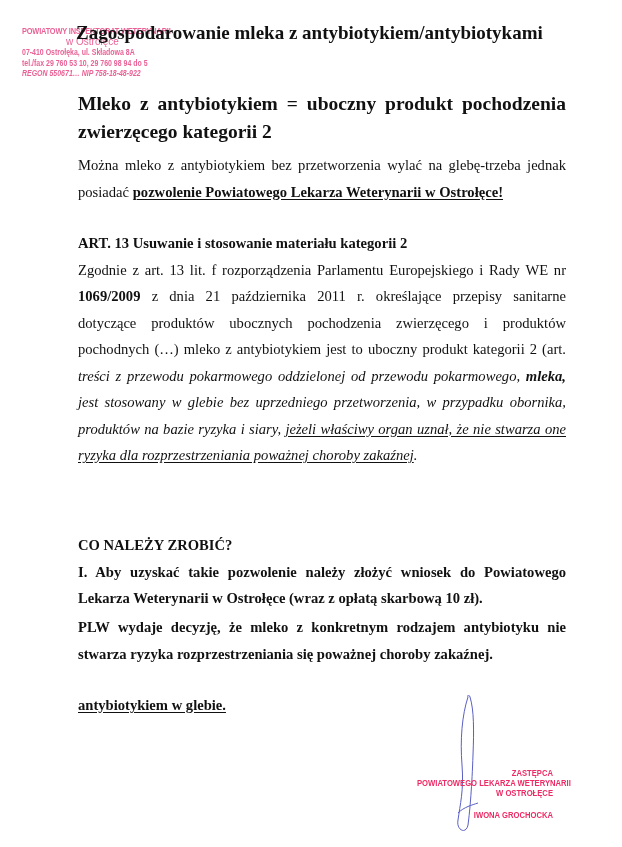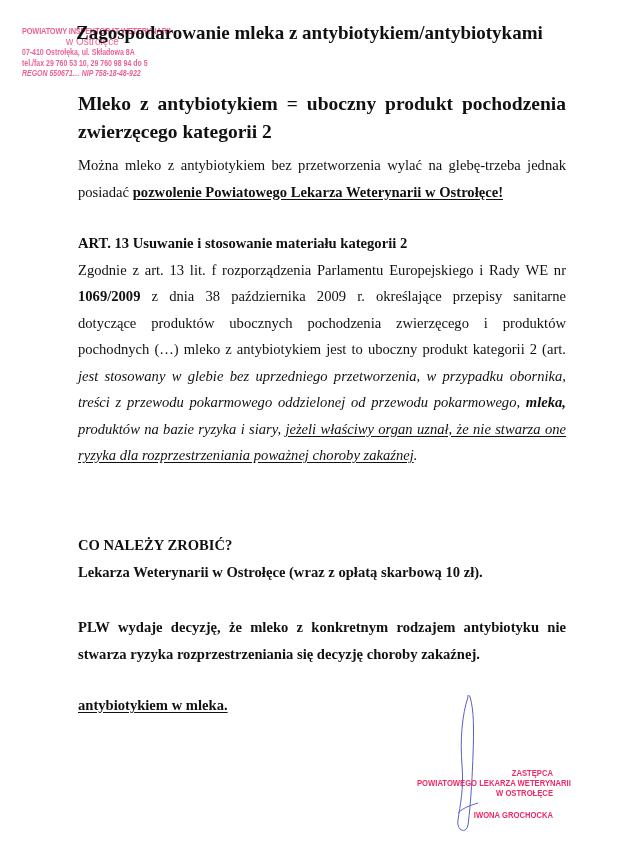--- a/index.html
+++ b/index.html
@@ -53,41 +53,42 @@
 <div class="abs h1">Mleko z antybiotykiem = uboczny produkt pochodzenia zwierzęcego kategorii 2</div>
 
 <div class="abs p" style="top:152px;">
   <span class="j-line">Można mleko z antybiotykiem bez przetworzenia wylać na glebę-trzeba jednak</span>
   <span class="j-last"><span>posiadać </span><span class="b u">pozwolenie Powiatowego Lekarza Weterynarii w Ostrołęce!</span></span>
 </div>
 
 <div class="abs p" style="top:230px;">
   <span class="j-last b">ART. 13 Usuwanie i stosowanie materiału kategorii 2</span>
   <span class="j-line">Zgodnie z art. 13 lit. f rozporządzenia Parlamentu Europejskiego i Rady WE nr</span>
-  <span class="j-line"><span class="b">1069/2009</span><span> z dnia 38 października 2009 r. określające przepisy sanitarne</span></span>
+  <span class="j-line"><span class="b">1069/2009</span><span> z dnia 21 października 2011 r. określające przepisy sanitarne</span></span>
   <span class="j-line">dotyczące produktów ubocznych pochodzenia zwierzęcego i produktów</span>
   <span class="j-line">pochodnych (…) mleko z antybiotykiem jest to uboczny produkt kategorii 2 (art.</span>
+  <span class="j-line i"><span>treści z przewodu pokarmowego oddzielonej od przewodu pokarmowego, </span><span class="b">mleka,</span></span>
   <span class="j-line i">jest stosowany w glebie bez uprzedniego przetworzenia, w przypadku obornika,</span>
-  <span class="j-line i"><span>treści z przewodu pokarmowego oddzielonej od przewodu pokarmowego, </span><span class="b">mleka,</span></span>
   <span class="j-line i"><span>produktów na bazie ryzyka i siary, </span><span class="u">jeżeli właściwy organ uznał, że nie stwarza one</span></span>
   <span class="j-last i"><span class="u">ryzyka dla rozprzestrzeniania poważnej choroby zakaźnej</span><span>.</span></span>
 </div>
 
 <div class="abs p b" style="top:532px;">
   <span class="j-last">CO NALEŻY ZROBIĆ?</span>
+  <span class="j-line">I. Aby uzyskać takie pozwolenie należy złożyć wniosek do Powiatowego</span>
   <span class="j-last">Lekarza Weterynarii w Ostrołęce (wraz z opłatą skarbową 10 zł).</span>
 </div>
 
 <div class="abs p b" style="top:614px;">
   <span class="j-line">PLW wydaje decyzję, że mleko z konkretnym rodzajem antybiotyku nie</span>
-  <span class="j-last">stwarza ryzyka rozprzestrzeniania się decyzję choroby zakaźnej.</span>
+  <span class="j-last">stwarza ryzyka rozprzestrzeniania się poważnej choroby zakaźnej.</span>
 </div>
 
 <div class="abs p b" style="top:692px;">
-  <span class="j-last u">antybiotykiem w mleka.</span>
+  <span class="j-last u">antybiotykiem w glebie.</span>
 </div>
 
 <svg class="abs signature" width="60" height="140" viewBox="0 0 60 140">
   <path d="M28 2 C 22 20, 20 45, 22 70 C 24 95, 20 110, 18 125 C 16 135, 26 140, 28 130 C 30 115, 32 90, 33 60 C 34 35, 34 15, 30 2 C 29 -1, 27 0, 28 2 Z M18 118 C 24 112, 32 110, 38 108" fill="none" stroke="#5a5fc4" stroke-width="1"></path>
 </svg>
 
 <div class="abs stamp-bottom">
   <div>ZASTĘPCA</div>
   <div>POWIATOWEGO LEKARZA WETERYNARII</div>
   <div>W OSTROŁĘCE</div>

